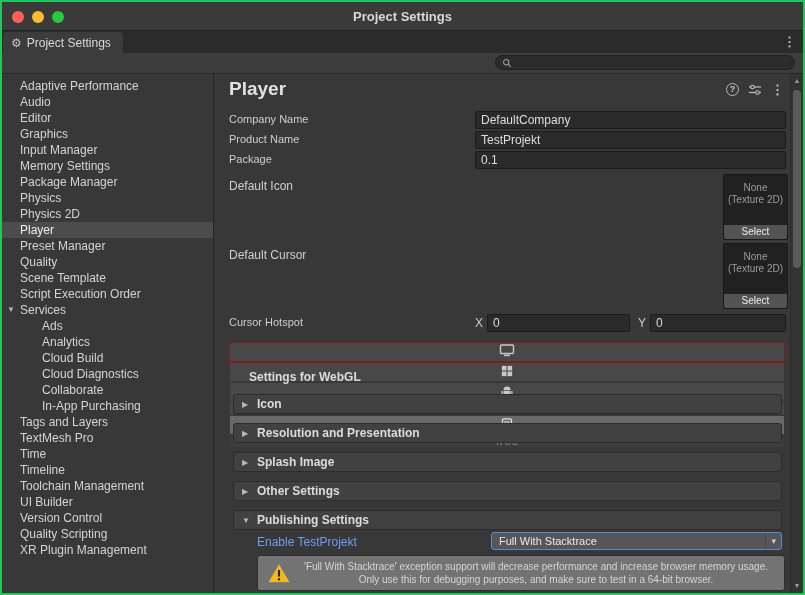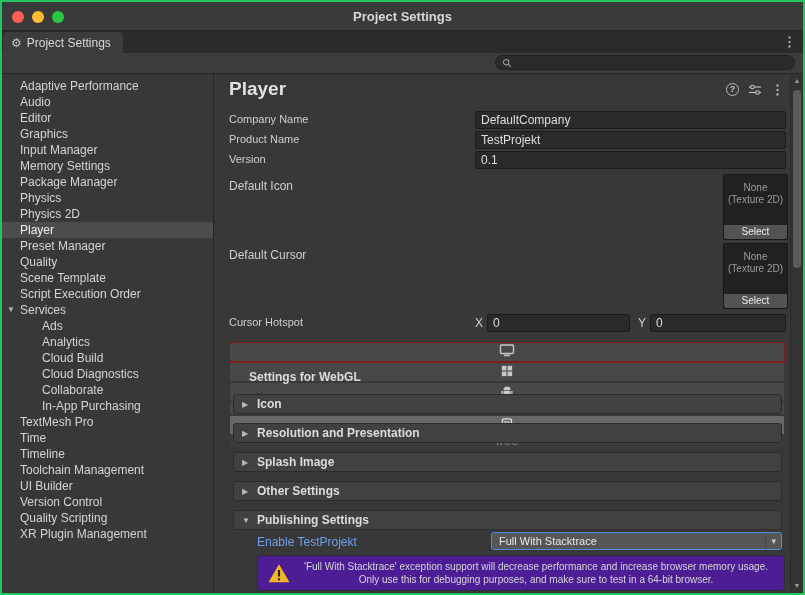--- a/index.html
+++ b/index.html
@@ -85,21 +85,21 @@
 
   .section-header { position: absolute; left: 19px; right: 8px; height: 20px; background: #414141; border: 1px solid #2c2c2c; border-radius: 3px; display: flex; align-items: center; gap: 6px; padding-left: 8px; font-size: 12px; font-weight: bold; color: #dcdcdc; cursor: pointer; }
   .tri { font-size: 8px; color: #b8b8b8; width: 9px; font-weight: normal; }
 
   
   .exceptions-label { position: absolute; top: 461px; left: 43px; font-size: 12px; color: var(--link, #6f9ef0); }
   .dropdown { position: absolute; top: 458px; left: 277px; width: 291px; height: 18px; background: #565656; border: 1px solid var(--focus, #4f8ede); border-radius: 3px; font-size: 11px; color: #e8e8e8; display: flex; align-items: center; padding: 0 5px 0 7px; cursor: pointer; }
   .dropdown .val { flex: 1; }
   .dd-arrow { font-size: 9px; color: #cccccc; padding-left: 5px; border-left: 1px solid #474747; line-height: 16px; }
 
-  .helpbox { position: absolute; top: 481px; left: 43px; width: 528px; height: 36px; background: #4c1d95; border: 1px solid #2e2e2e; border-radius: 3px; display: flex; align-items: center; gap: 9px; padding: 2px 12px 2px 9px; }
+  .helpbox { position: absolute; top: 481px; left: 43px; width: 528px; height: 36px; background: #737373; border: 1px solid #2e2e2e; border-radius: 3px; display: flex; align-items: center; gap: 9px; padding: 2px 12px 2px 9px; }
   .warn-icon { flex-shrink: 0; }
   .helpbox-text { flex: 1; font-size: 10px; line-height: 13px; color: #d6d6d6; text-align: center; }
 
   .cutoff-field { position: absolute; top: 519px; left: 268px; width: 300px; height: 6px; background: #272727; border-radius: 2px 2px 0 0; }
 </style>
 </head>
 <body>
 
 <div class="window">
 
@@ -148,20 +148,21 @@
           <div class="sb-row"><span>Quality</span></div>
           <div class="sb-row"><span>Scene Template</span></div>
           <div class="sb-row"><span>Script Execution Order</span></div>
           <div class="sb-row"><span class="fold">▼</span><span>Services</span></div>
           <div class="sb-row indent"><span>Ads</span></div>
           <div class="sb-row indent"><span>Analytics</span></div>
           <div class="sb-row indent"><span>Cloud Build</span></div>
           <div class="sb-row indent"><span>Cloud Diagnostics</span></div>
           <div class="sb-row indent"><span>Collaborate</span></div>
           <div class="sb-row indent"><span>In-App Purchasing</span></div>
+          <div class="sb-row"><span>Tags and Layers</span></div>
           <div class="sb-row"><span>TextMesh Pro</span></div>
           <div class="sb-row"><span>Time</span></div>
           <div class="sb-row"><span>Timeline</span></div>
           <div class="sb-row"><span>Toolchain Management</span></div>
           <div class="sb-row"><span>UI Builder</span></div>
           <div class="sb-row"><span>Version Control</span></div>
           <div class="sb-row"><span>Quality Scripting</span></div>
           <div class="sb-row"><span>XR Plugin Management</span></div>
         </div>
     </div>
@@ -184,21 +185,21 @@
         <div>
             <div class="prop-row" style="top: 37px;">
               <span class="prop-label">Company Name</span>
               <input class="tfield" value="DefaultCompany" style="">
             </div>
             <div class="prop-row" style="top: 57px;">
               <span class="prop-label">Product Name</span>
               <input class="tfield" value="TestProjekt" style="">
             </div>
             <div class="prop-row" style="top: 77px;">
-              <span class="prop-label">Version</span>
+              <span class="prop-label">Package</span>
               <input class="tfield" value="0.1" style="">
             </div>
           </div>
 
         <div class="obj-label" style="top:105px">Default Icon</div>
         <div class="obj-box" style="top:100px">
           <div class="obj-none">None (Texture 2D)</div>
           <div class="obj-select">Select</div>
         </div>
 

